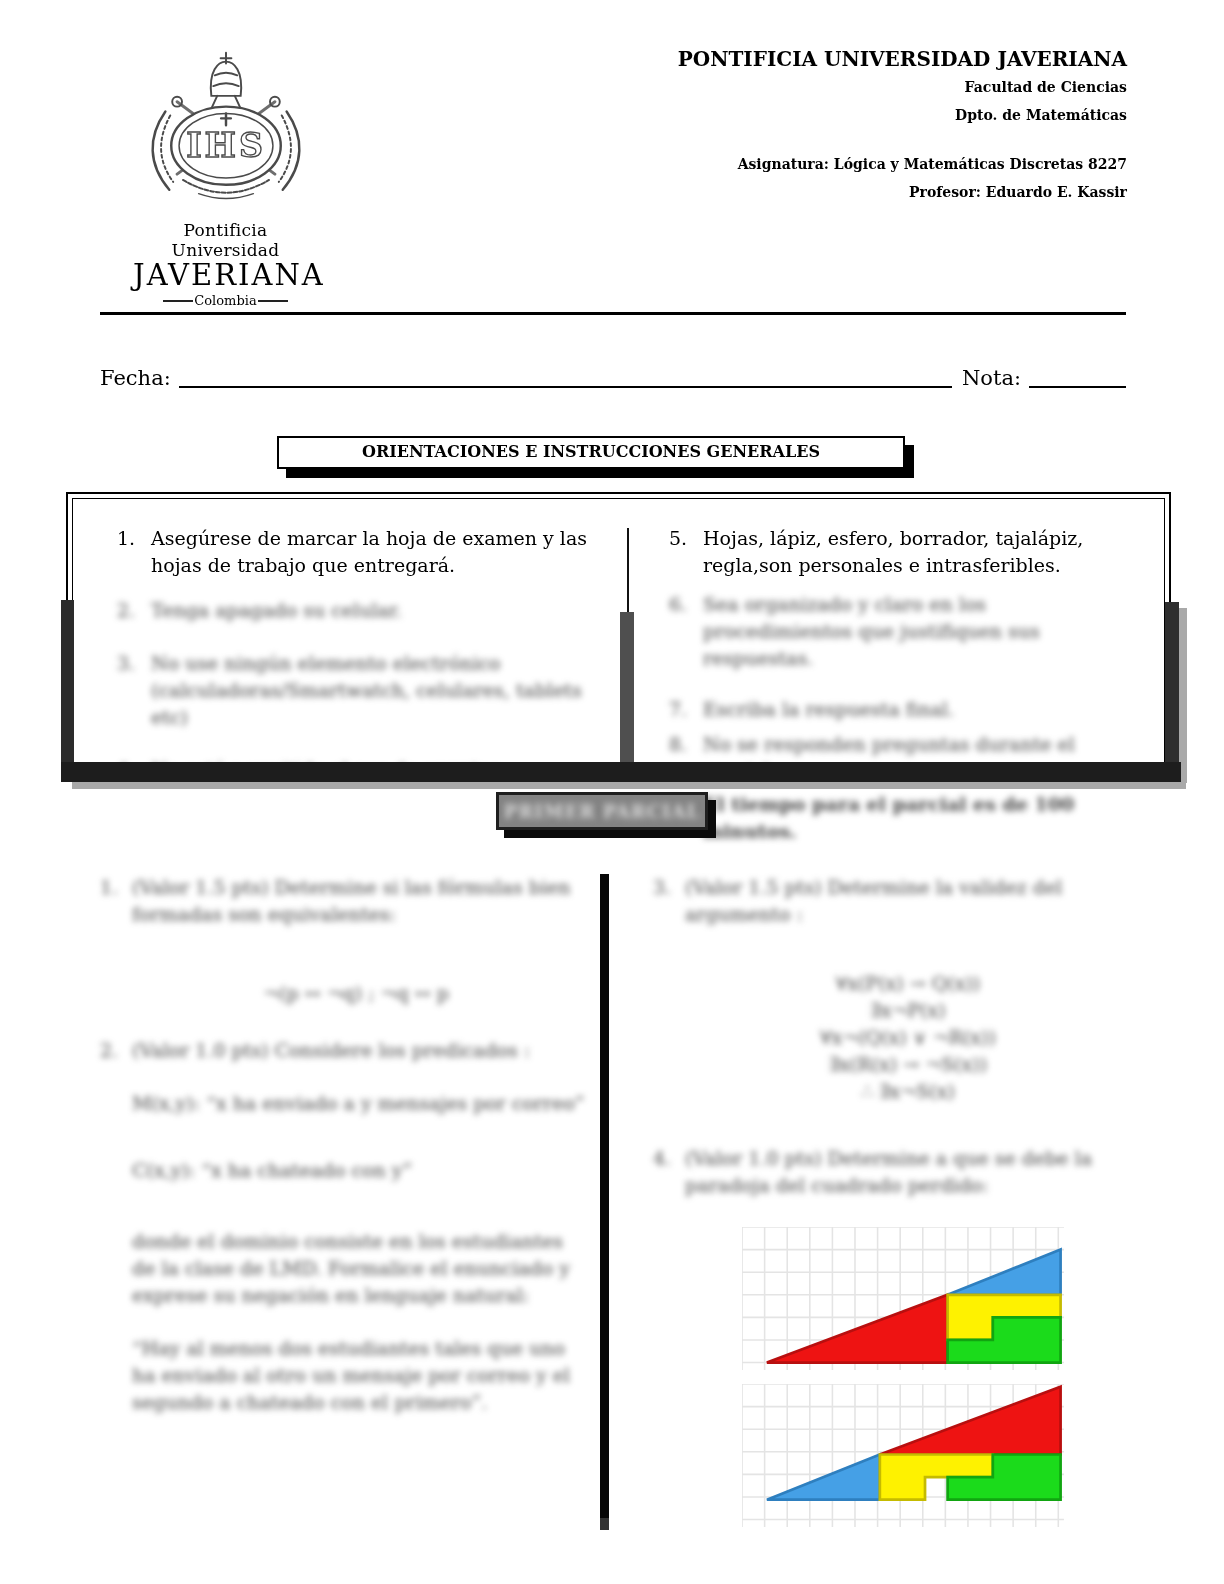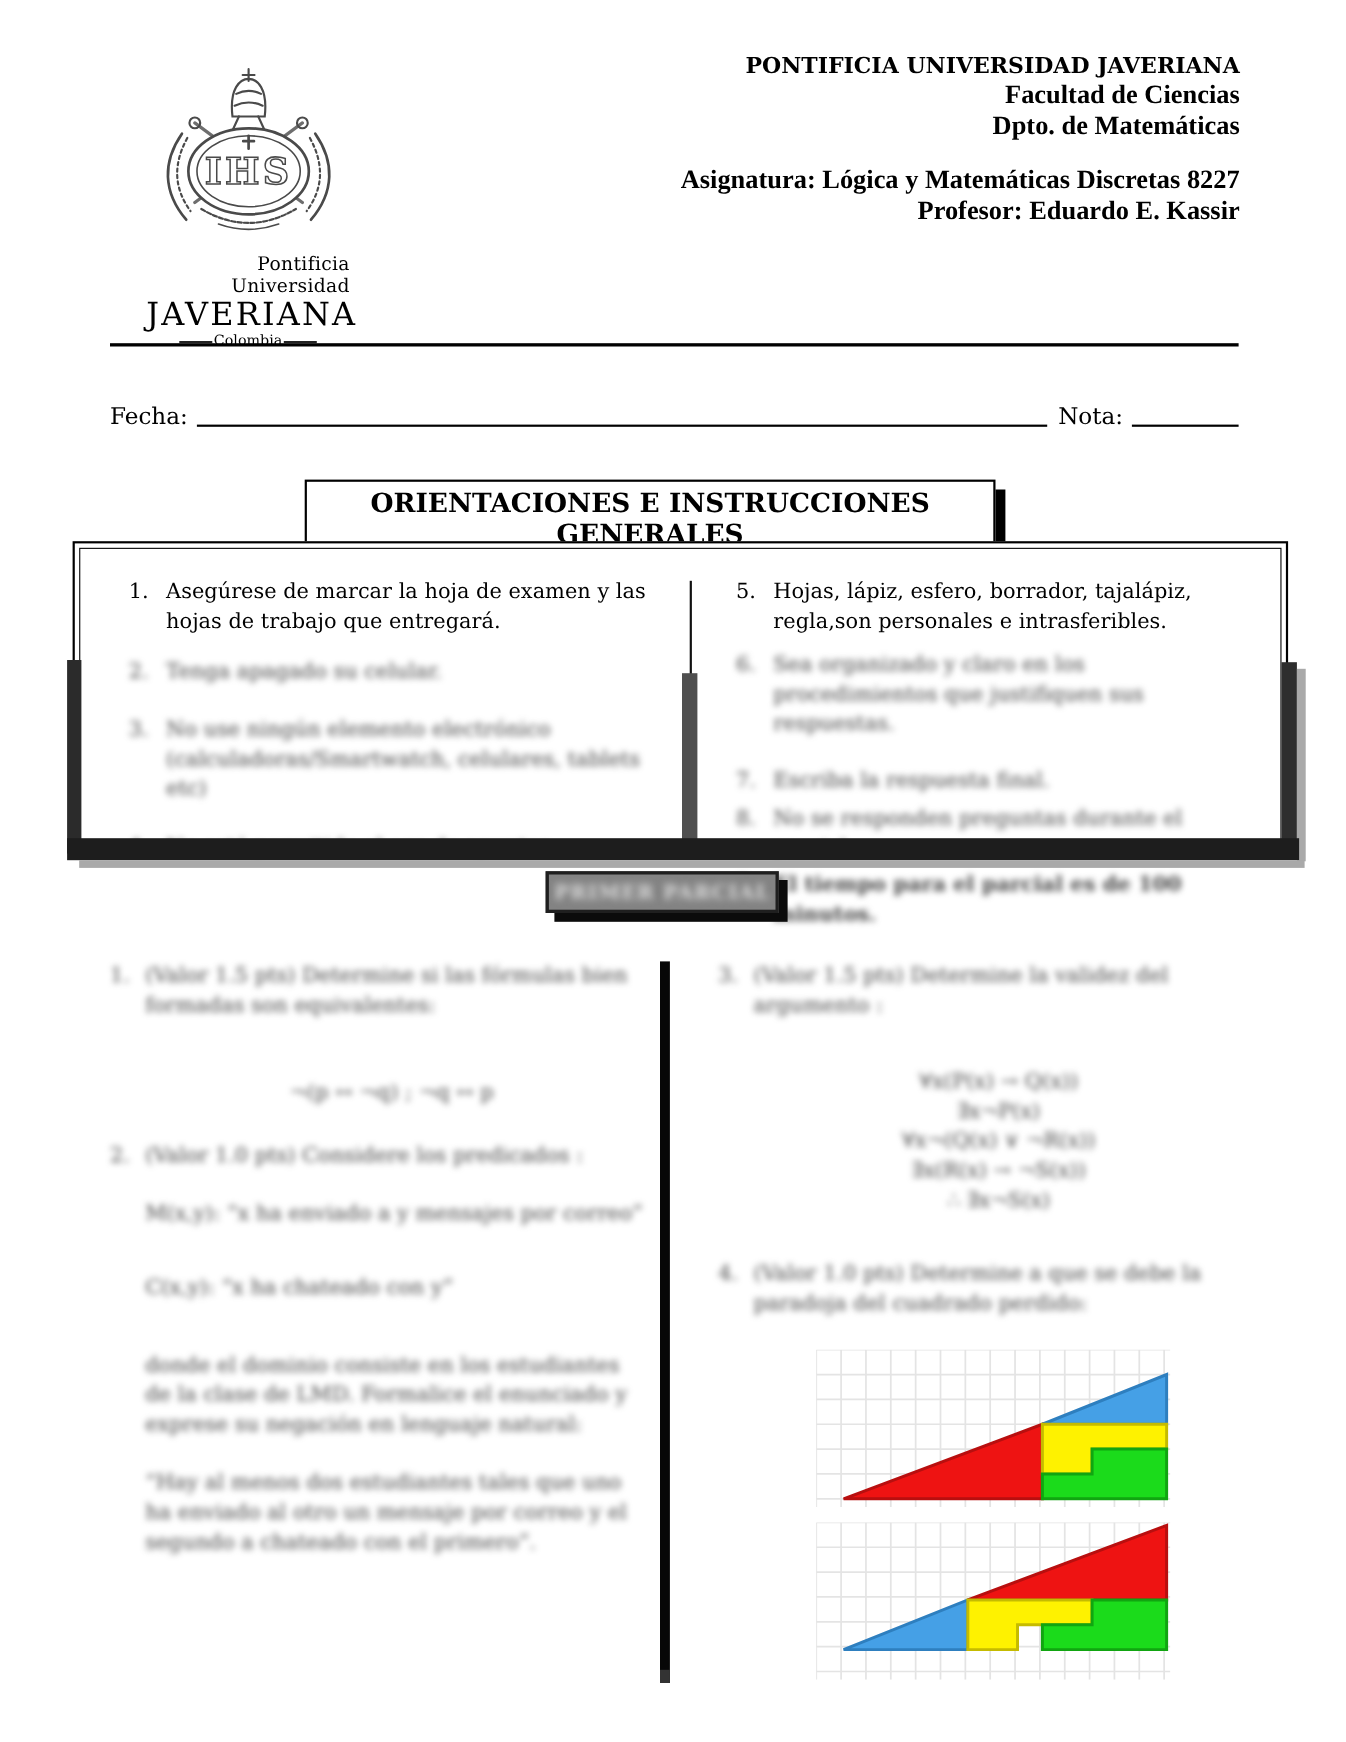--- a/index.html
+++ b/index.html
@@ -1,44 +1,44 @@
 <!DOCTYPE html>
 <html><head>
 <meta charset="utf-8">
 <style>
   html,body{margin:0;padding:0;background:#fff;}
   .page{position:relative;width:1224px;height:1584px;background:#fff;overflow:hidden;
         font-family:"DejaVu Serif", serif;color:#000;}
 
   
-  .logo{position:absolute;left:133px;top:60px;width:185px;text-align:right;}
+  .logo{position:absolute;left:133px;top:50px;width:185px;text-align:center;}
   .logo svg{display:block;margin:0 auto;}
   .logo-line1{font-size:17px;margin-top:2px;letter-spacing:.3px;}
   .logo-line2{font-size:29px;letter-spacing:2px;margin-top:-2px;}
   .logo-line3{display:flex;align-items:center;justify-content:center;gap:1px;font-size:13px;margin-top:1px;}
   .logo-line3 .dash{width:30px;height:2px;background:#222;}
 
   
   .hdr{position:absolute;right:97px;top:45px;text-align:right;font-weight:bold;line-height:28px;}
   .hdr .big{font-size:20px;}
-  .hdr .med{font-size:24px;font-family:Liberation Serif, serif;}
+  .hdr .med{font-size:14px;}
   .hdr .gap{height:21px;}
 
   .rule-top{position:absolute;left:100px;top:312px;width:1026px;height:3px;background:#000;}
 
   
   .name-row{position:absolute;left:100px;top:362px;width:1026px;display:flex;align-items:flex-end;font-size:21px;}
   .name-row .wline{border-bottom:2.5px solid #000;height:24px;}
   .name-row .l1{flex:1;margin:0 10px 2px 8px;}
   .name-row .l2{width:97px;margin:0 0 2px 8px;}
 
   
   .ori-box{position:absolute;left:277px;top:436px;width:628px;box-sizing:border-box;background:#fff;
            border:2.5px solid #000;box-shadow:9px 9px 0 #000;text-align:center;
-           font-weight:bold;font-size:24px;padding:4px 4px 6px;}
+           font-weight:bold;font-size:16px;padding:4px 4px 6px;}
 
   
   .inst-outer{position:absolute;left:66px;top:492px;width:1105px;height:283px;box-sizing:border-box;
               border:2px solid #000;background:#fff;}
   .inst-inner{position:absolute;left:4px;right:4px;top:4px;bottom:4px;border:1.5px solid #000;}
   .inst-content{position:absolute;left:5px;right:5px;top:5px;bottom:5px;display:flex;padding-top:26px;box-sizing:border-box;}
   .inst-col{box-sizing:border-box;}
   .inst-col.left{width:556px;padding:0 34px 0 44px;}
   .inst-col.right{flex:1;padding:0 24px 0 40px;}
   .inst-item{display:flex;font-size:19px;line-height:27px;}

